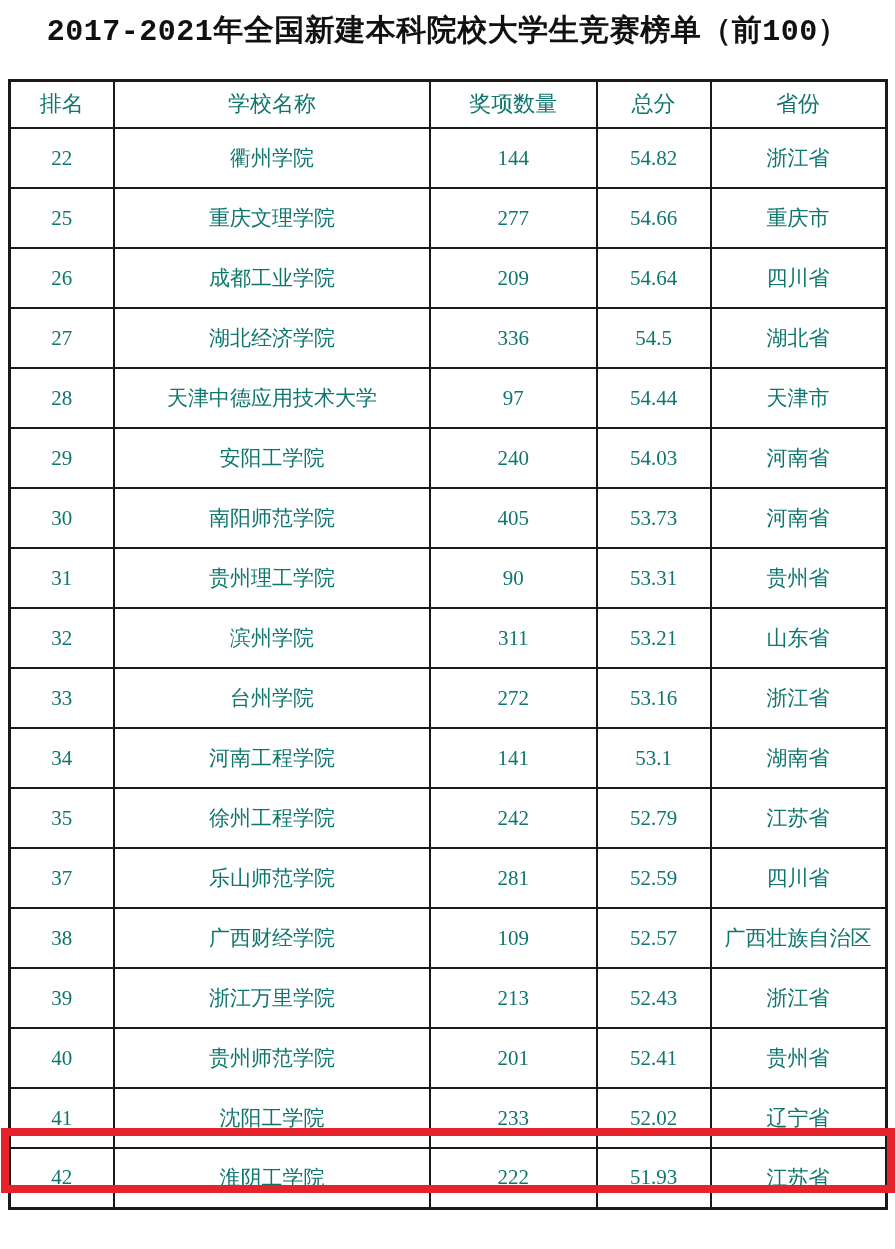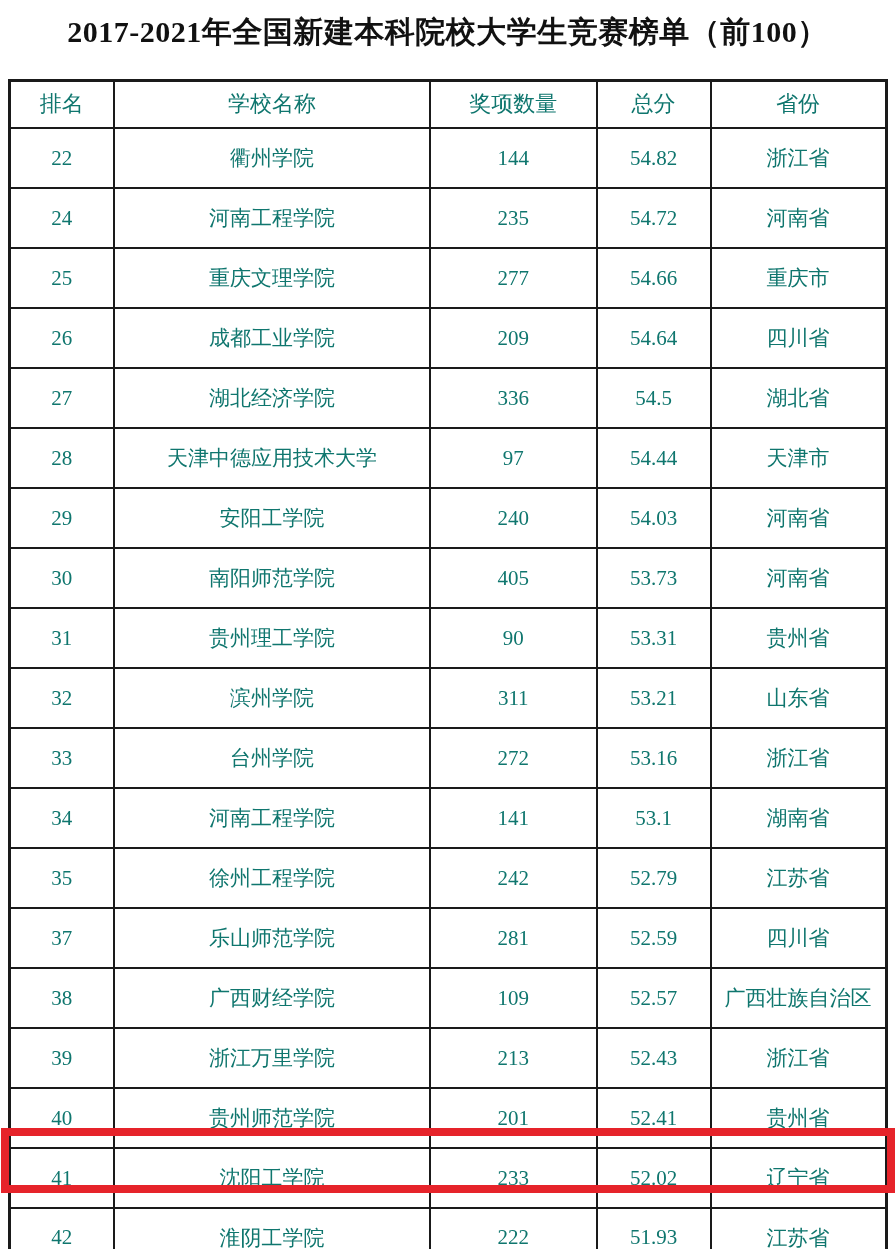--- a/index.html
+++ b/index.html
@@ -12,21 +12,21 @@
     height: 1249px;
     overflow: hidden;
     color: #1c1c1c;
   }
   .page {
     padding-top: 12px;
   }
   .page-title {
     margin: 0 0 26px 0;
     text-align: center;
-    font-family: Liberation Serif, serif;
+    font-family: Liberation Mono, monospace;
     font-weight: bold;
     font-size: 30px;
     line-height: 1.35;
     color: #111111;
     letter-spacing: 0.5px;
   }
   .table-wrap {
     position: relative;
     margin: 0 auto;
     width: 880px;
@@ -96,27 +96,20 @@
       </thead>
       <tbody>
           <tr>
     <td>22</td>
     <td>衢州学院</td>
     <td>144</td>
     <td>54.82</td>
     <td>浙江省</td>
   </tr>
           <tr>
-    <td>24</td>
-    <td>河南工程学院</td>
-    <td>235</td>
-    <td>54.72</td>
-    <td>河南省</td>
-  </tr>
-          <tr>
     <td>25</td>
     <td>重庆文理学院</td>
     <td>277</td>
     <td>54.66</td>
     <td>重庆市</td>
   </tr>
           <tr>
     <td>26</td>
     <td>成都工业学院</td>
     <td>209</td>

